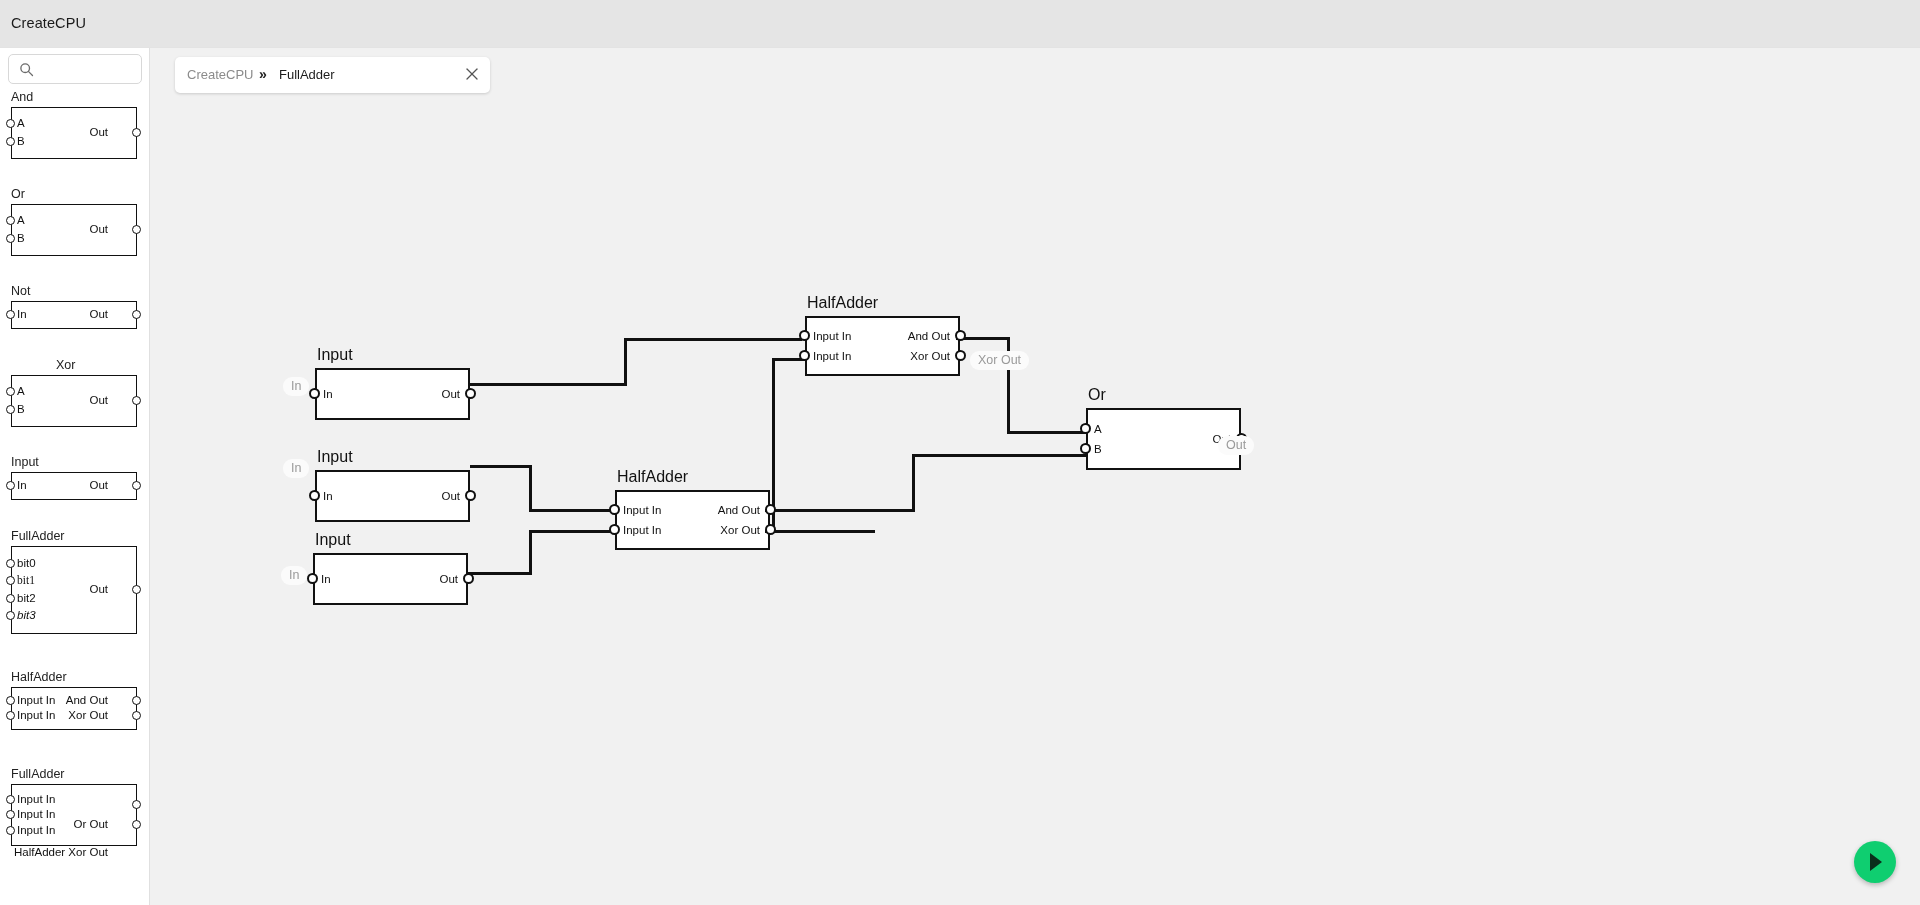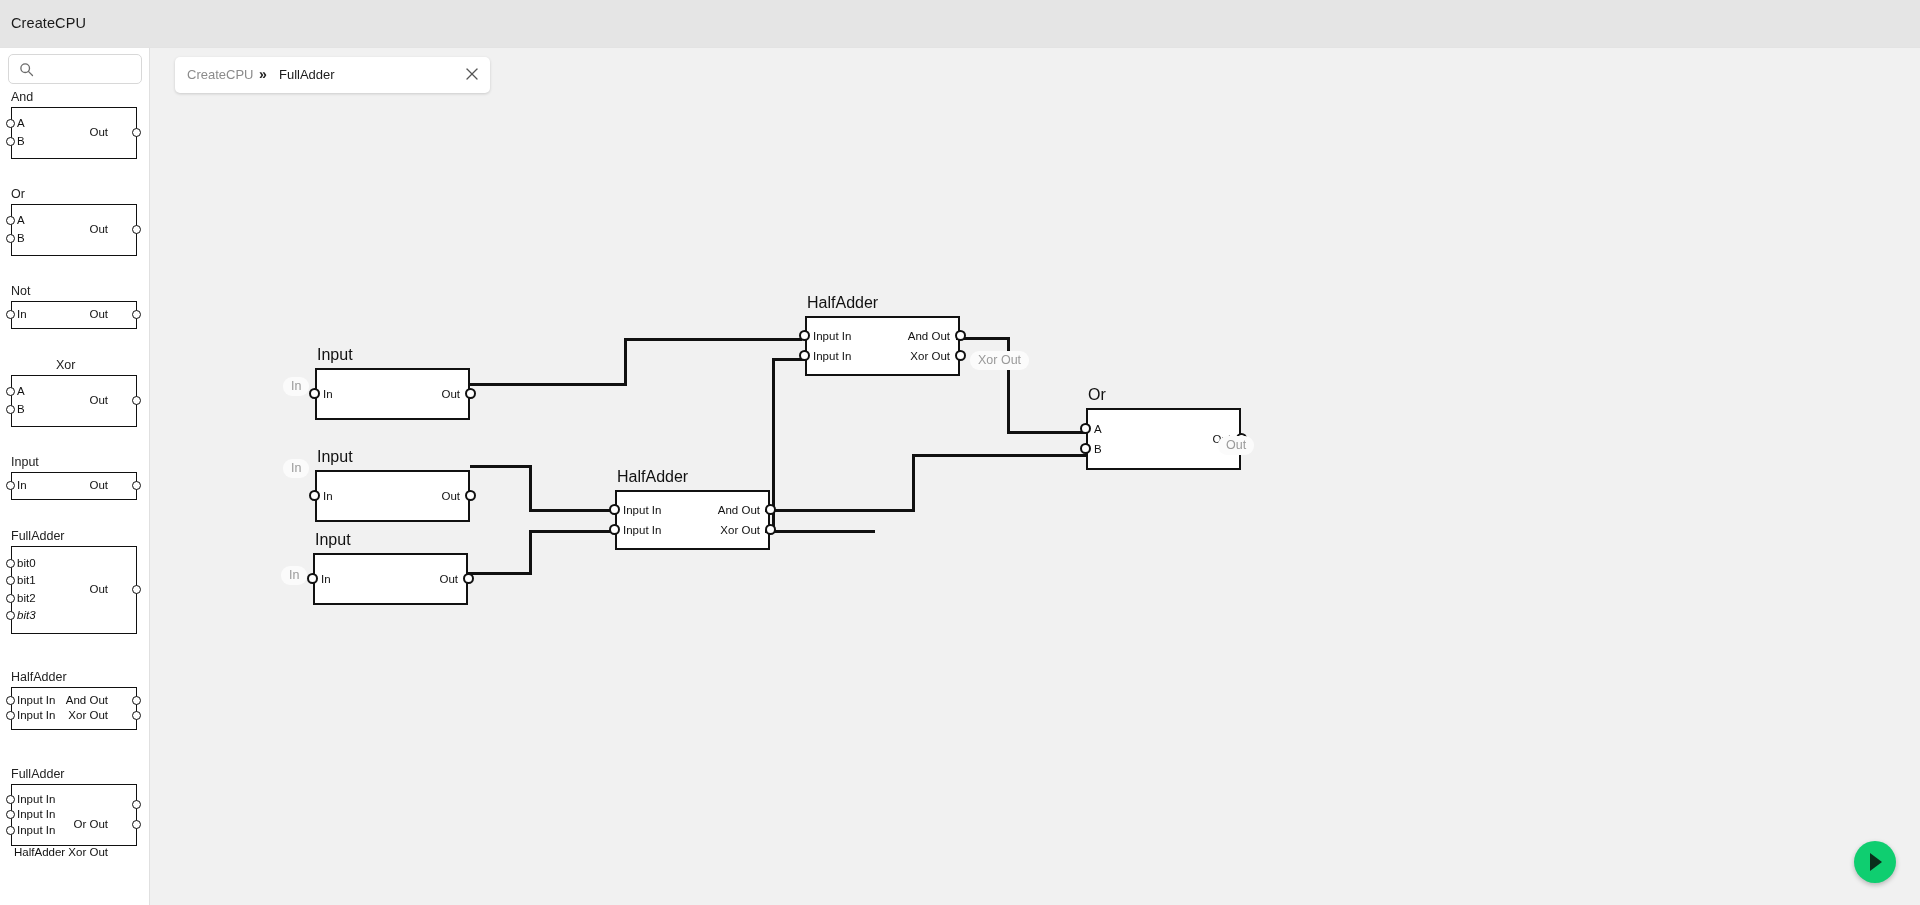--- a/index.html
+++ b/index.html
@@ -193,21 +193,21 @@
           <div class="pinlab" style="left: 17px; top: 25px;">In</div>
           <div class="pin" style="left: 132px; top: 26px;"></div>
           <div class="pinlab r" style="right: 42px; left: auto; top: 25px;">Out</div>
         </div>
         <div class="pal-item" style="top: 439px; width: 150px; height: 111px;">
           <div class="pal-label" style="top: 0px;">FullAdder</div>
           <div class="chipbox" style="top: 17px; width: 126px; height: 88px;"></div>
           <div class="pin" style="left: 6px; top: 29.6px;"></div>
           <div class="pinlab" style="left: 17px; top: 28.6px;">bit0</div>
           <div class="pin" style="left: 6px; top: 47.2px;"></div>
-          <div class="pinlab" style="left: 17px; top: 46.2px;">bit1</div>
+          <div class="pinlab" style="left: 17px; top: 46.2px; font-family: Liberation Serif, serif;">bit1</div>
           <div class="pin" style="left: 6px; top: 64.8px;"></div>
           <div class="pinlab" style="left: 17px; top: 63.8px;">bit2</div>
           <div class="pin" style="left: 6px; top: 82.4px;"></div>
           <div class="pinlab" style="left: 17px; top: 81.4px; font-style: italic;">bit3</div>
           <div class="pin" style="left: 132px; top: 56px;"></div>
           <div class="pinlab r" style="right: 42px; left: auto; top: 55px;">Out</div>
         </div>
         <div class="pal-item" style="top: 580px; width: 150px; height: 66px;">
           <div class="pal-label" style="top: 0px;">HalfAdder</div>
           <div class="chipbox" style="top: 17px; width: 126px; height: 43px;"></div>

